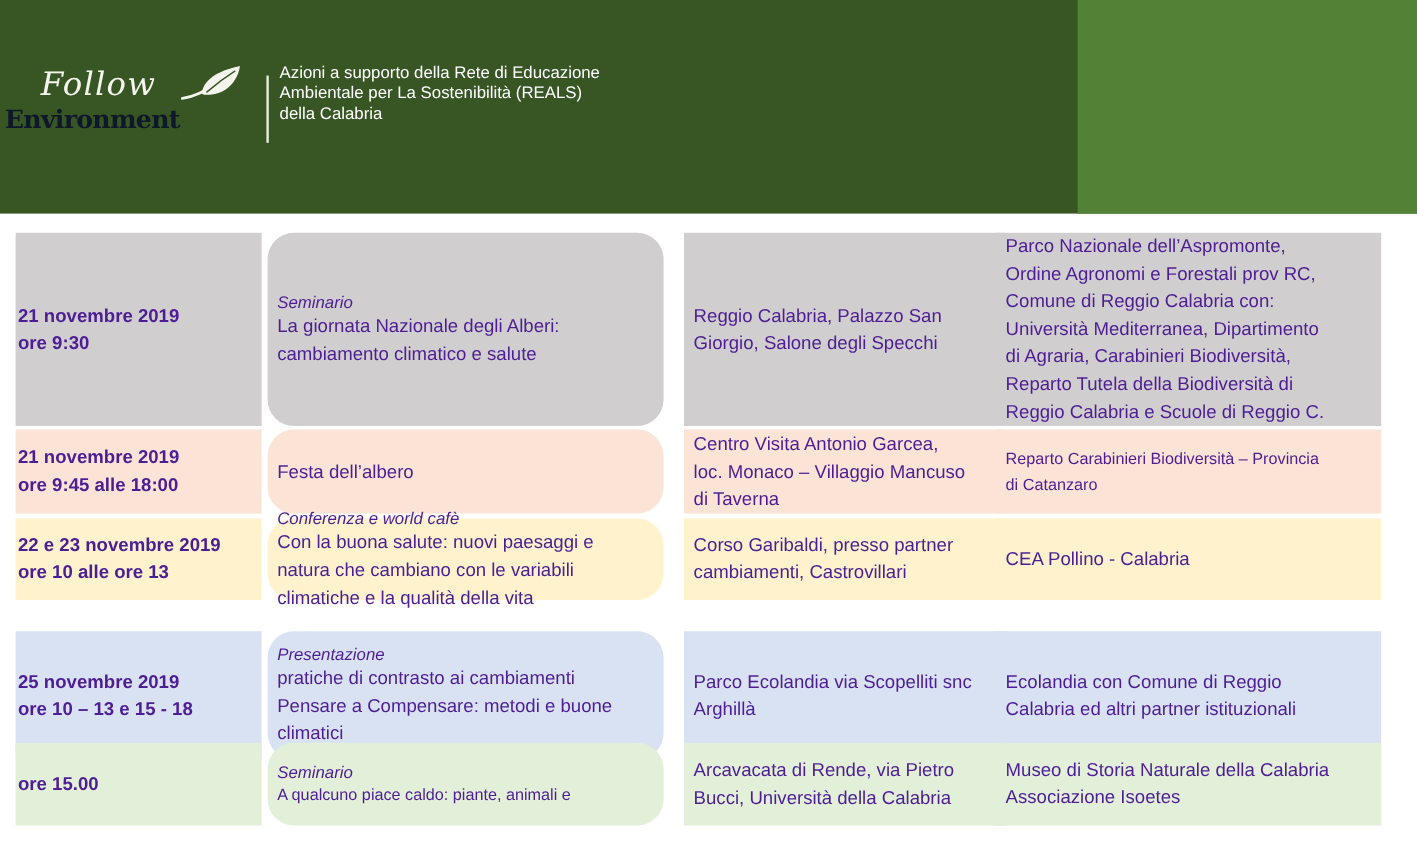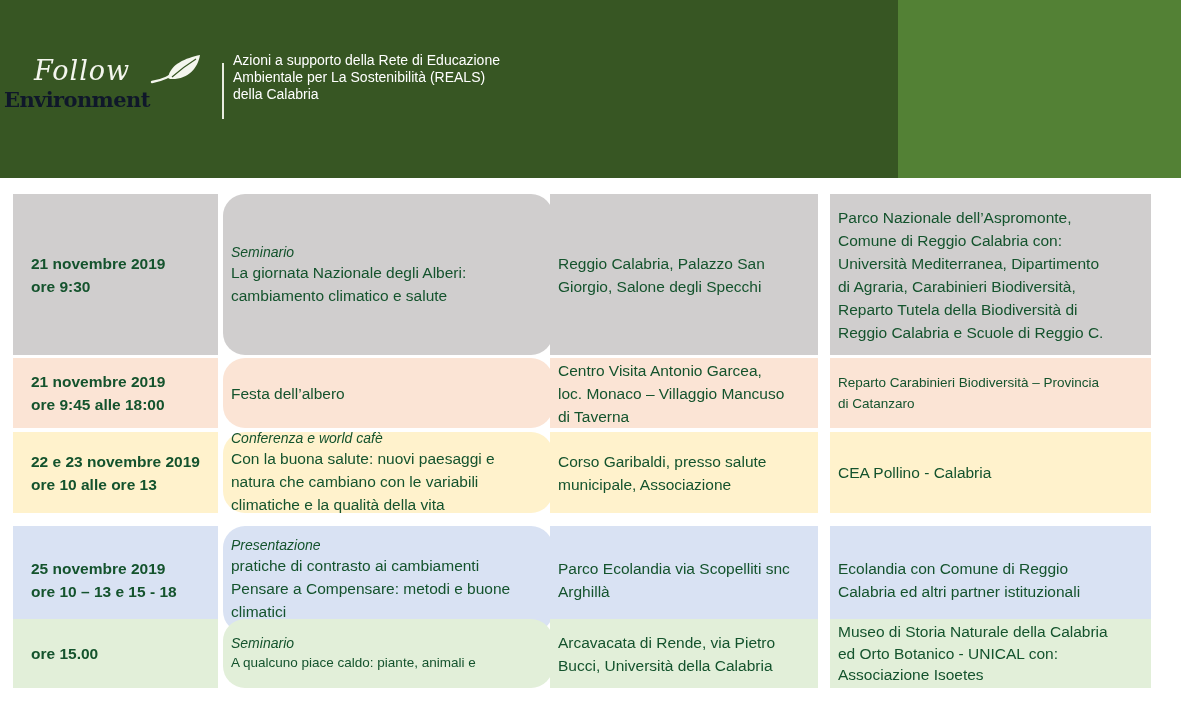--- a/index.html
+++ b/index.html
@@ -35,36 +35,36 @@
   .tagline {
     position: absolute; left: 233px; top: 52px; width: 340px;
     color: #ffffff; font-size: 14px; line-height: 17px;
   }
   .tagline div { white-space: nowrap; }
 
   .cell {
     position: absolute; box-sizing: border-box; padding: 0 8px;
     display: flex; flex-direction: column; justify-content: center;
     font-family: "Liberation Sans", "DejaVu Sans", sans-serif;
-    font-size: 15.5px; line-height: 23px; color: #14532d;
+    font-size: 15.5px; line-height: 23px; color: #4c1d95;
   }
-  .cell.date { font-weight: bold; padding-left: 18px; }
+  .cell.date { font-weight: bold; padding-left: 2px; }
   .cell .type { font-style: italic; font-size: 14px; line-height: 18px; }
   .cell.small { font-size: 13.5px; line-height: 21px; }
   .cell.small .type { font-size: 14px; line-height: 18px; }
   .line { white-space: nowrap; }
 
   .c1 { left: 13px; width: 205px; }
   .c2 { left: 223px; width: 330px; border-radius: 22px; }
-  .c3 { left: 550px; width: 268px; }
+  .c3 { left: 570px; width: 268px; }
   .c4 { left: 830px; width: 321px; }
 
   .r1 { top: 194px; height: 161px; background: #D0CECE; }
   .r2 { top: 358px; height: 70px; background: #FBE4D5; }
-  .r3 { top: 432px; height: 81px; background: #FFF2CC; }
+  .r3 { top: 432px; height: 68px; background: #FFF2CC; }
   .r4 { top: 526px; height: 107px; background: #D9E2F3; }
   .r5 { top: 619px; height: 69px; background: #E2EFD9; }
 </style>
 </head>
 <body>
 
 <div class="header"></div>
 <div class="header-accent"></div>
 
 <div class="logo">
@@ -91,20 +91,21 @@
   <div class="type line">Seminario</div>
   <div class="line">La giornata Nazionale degli Alberi:</div>
   <div class="line">cambiamento climatico e salute</div>
 </div>
 <div class="cell c3 r1">
   <div class="line">Reggio Calabria, Palazzo San</div>
   <div class="line">Giorgio, Salone degli Specchi</div>
 </div>
 <div class="cell c4 r1">
   <div class="line">Parco Nazionale dell’Aspromonte,</div>
+  <div class="line">Ordine Agronomi e Forestali prov RC,</div>
   <div class="line">Comune di Reggio Calabria con:</div>
   <div class="line">Università Mediterranea, Dipartimento</div>
   <div class="line">di Agraria, Carabinieri Biodiversità,</div>
   <div class="line">Reparto Tutela della Biodiversità di</div>
   <div class="line">Reggio Calabria e Scuole di Reggio C.</div>
 </div>
 
 <div class="cell date c1 r2">
   <div class="line">21 novembre 2019</div>
   <div class="line">ore 9:45 alle 18:00</div>
@@ -126,22 +127,22 @@
   <div class="line">22 e 23 novembre 2019</div>
   <div class="line">ore 10 alle ore 13</div>
 </div>
 <div class="cell c2 r3">
   <div class="type line">Conferenza e world cafè</div>
   <div class="line">Con la buona salute: nuovi paesaggi e</div>
   <div class="line">natura che cambiano con le variabili</div>
   <div class="line">climatiche e la qualità della vita</div>
 </div>
 <div class="cell c3 r3">
-  <div class="line">Corso Garibaldi, presso salute</div>
-  <div class="line">municipale, Associazione</div>
+  <div class="line">Corso Garibaldi, presso partner</div>
+  <div class="line">cambiamenti, Castrovillari</div>
 </div>
 <div class="cell c4 r3">
   <div class="line">CEA Pollino - Calabria</div>
 </div>
 
 <div class="cell date c1 r4">
   <div class="line">25 novembre 2019</div>
   <div class="line">ore 10 – 13 e 15 - 18</div>
 </div>
 <div class="cell c2 r4">
@@ -165,15 +166,14 @@
 <div class="cell small c2 r5">
   <div class="type line">Seminario</div>
   <div class="line">A qualcuno piace caldo: piante, animali e</div>
 </div>
 <div class="cell c3 r5">
   <div class="line">Arcavacata di Rende, via Pietro</div>
   <div class="line">Bucci, Università della Calabria</div>
 </div>
 <div class="cell c4 r5" style="line-height:21.5px;">
   <div class="line">Museo di Storia Naturale della Calabria</div>
-  <div class="line">ed Orto Botanico - UNICAL con:</div>
   <div class="line">Associazione Isoetes</div>
 </div>
 
 </body></html>

